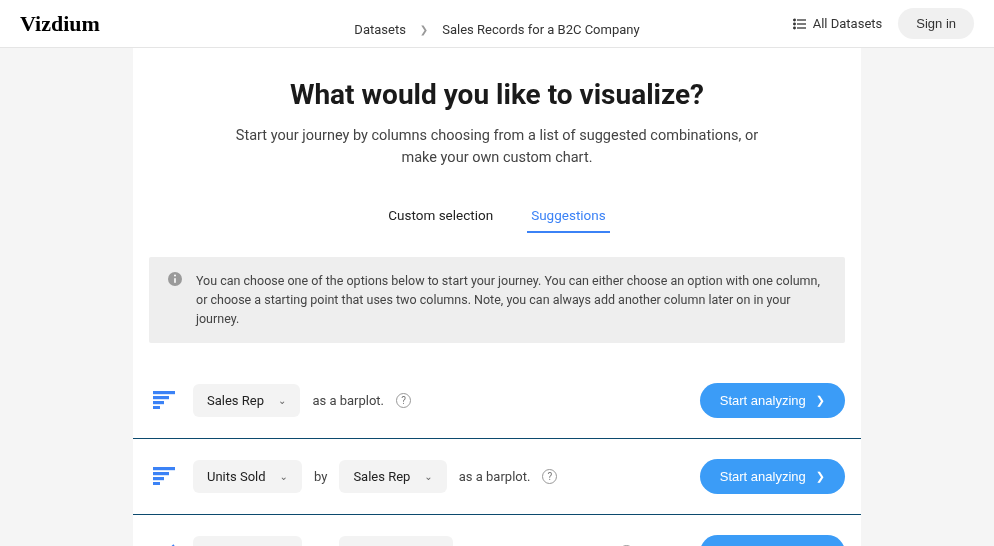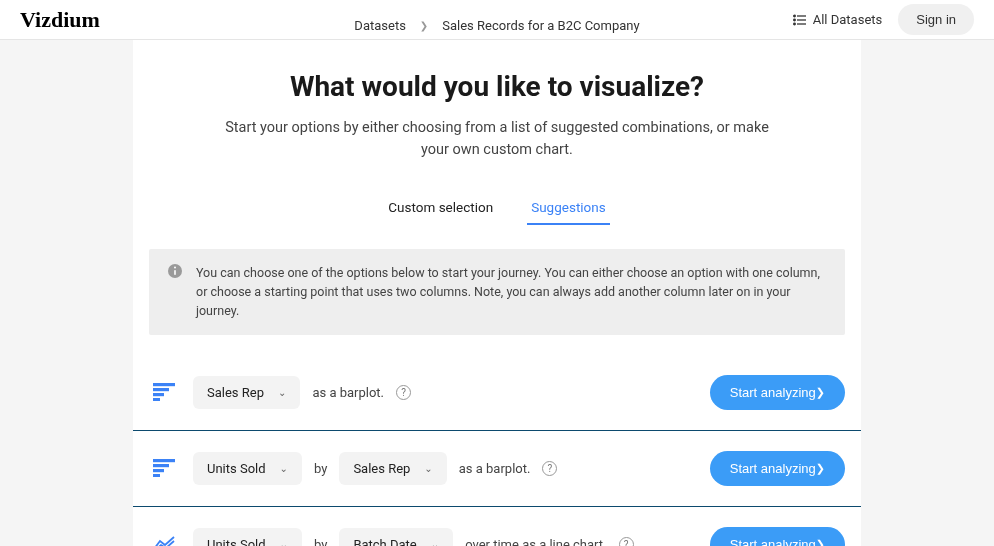--- a/index.html
+++ b/index.html
@@ -1,18 +1,18 @@
 <!DOCTYPE html>
 <html><head>
 <meta charset="utf-8">
 <style>
 * { margin: 0; padding: 0; box-sizing: border-box; }
 body { font-family: -apple-system, BlinkMacSystemFont, 'Segoe UI', Roboto, sans-serif; background: #f5f5f5; color: #1a1a1a; width: 994px; height: 546px; overflow: hidden; }
 
-.header { background: #fff; border-bottom: 1px solid #e5e5e5; height: 40px; display: flex; align-items: center; padding: 0 20px; justify-content: space-between; }
+.header { background: #fff; border-bottom: 1px solid #e5e5e5; height: 48px; display: flex; align-items: center; padding: 0 20px; justify-content: space-between; }
 .header-left { display: flex; align-items: center; }
 .logo { font-family: 'Brush Script MT', cursive; font-size: 22px; font-weight: 600; color: #000; margin-right: 40px; }
 .breadcrumb { display: flex; align-items: center; gap: 14px; font-size: 13px; color: #333; position: absolute; left: 50%; transform: translateX(-50%); margin-top: 12px; }
 .breadcrumb-sep { color: #999; font-size: 10px; }
 .header-right { display: flex; align-items: center; gap: 16px; }
 .all-datasets { display: flex; align-items: center; gap: 6px; font-size: 13px; color: #333; cursor: pointer; }
 .signin-btn { background: #f0f0f0; border: none; border-radius: 18px; padding: 8px 18px; font-size: 13px; color: #333; cursor: pointer; }
 
 .canvas { background: #fff; width: 728px; margin: 0 auto; min-height: 500px; padding: 30px 0 0 0; }
 
@@ -29,21 +29,21 @@
 .row { display: flex; align-items: center; padding: 20px 16px; border-bottom: 1px solid #0c4a6e; gap: 14px; }
 .row:last-child { border-bottom: none; }
 .row-icon { width: 30px; display: flex; justify-content: center; color: #3b82f6; }
 .row-middle { flex: 1; display: flex; align-items: center; gap: 12px; flex-wrap: wrap; }
 .dropdown { background: #f3f3f3; border: none; border-radius: 6px; padding: 9px 14px; font-size: 13px; color: #222; display: inline-flex; align-items: center; gap: 14px; cursor: pointer; min-width: 88px; justify-content: space-between; }
 .dropdown.wide { min-width: 108px; }
 .chevron { font-size: 10px; color: #666; }
 .row-text { font-size: 13px; color: #444; }
 .row-text.by { font-size: 13px; color: #444; }
 .help { width: 15px; height: 15px; border: 1px solid #999; border-radius: 50%; display: inline-flex; align-items: center; justify-content: center; font-size: 10px; color: #777; cursor: pointer; }
-.start-btn { background: #3b9cf7; color: #fff; border: none; border-radius: 22px; padding: 10px 20px; font-size: 13px; font-weight: 500; display: inline-flex; align-items: center; cursor: pointer; }
+.start-btn { background: #3b9cf7; color: #fff; border: none; border-radius: 22px; padding: 10px 20px; font-size: 13px; font-weight: 500; display: inline-flex; align-items: center; gap: 10px; cursor: pointer; }
 .start-btn .arrow { font-size: 11px; }
 
 svg { display: block; }
 </style>
 </head>
 <body>
 
 <div class="header">
   <div class="header-left">
     <div class="logo">Vizdium</div>
@@ -68,21 +68,21 @@
           </svg>
       </span>
       <span>All Datasets</span>
     </div>
     <button class="signin-btn">Sign in</button>
   </div>
 </div>
 
 <div class="canvas">
   <h1 class="headline">What would you like to visualize?</h1>
-  <p class="subhead">Start your options by either choosing from a list of suggested combinations, or make your own custom chart.</p>
+  <p class="subhead">Start your journey by columns choosing from a list of suggested combinations, or make your own custom chart.</p>
 
   <div class="tabs">
     <div class="tab">Custom selection</div>
     <div class="tab active">Suggestions</div>
   </div>
 
   <div class="info-bar">
     <span>
       <svg width="16" height="16" viewBox="0 0 16 16">
           <circle cx="8" cy="8" r="7" fill="#9a9a9a"></circle>

